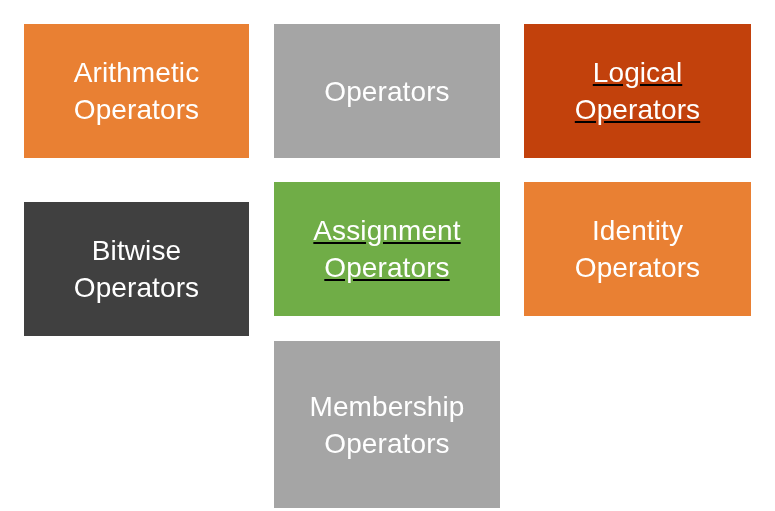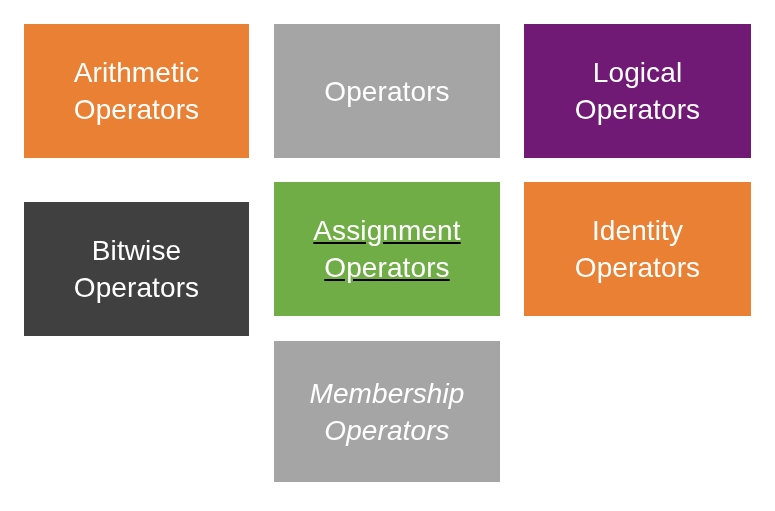--- a/index.html
+++ b/index.html
@@ -40,37 +40,37 @@
   }
 
   
   .col1 { left: 24px;  width: 225px; }
   .col2 { left: 274px; width: 226px; }
   .col3 { left: 524px; width: 227px; }
 
   
   .row1 { top: 24px;  height: 134px; }
   .row2 { top: 182px; height: 134px; }
-  .row3 { top: 341px; height: 141px; font-style: italic; }
+  .row3 { top: 341px; height: 167px; }
 </style>
 </head>
 <body style="background-color: rgb(255, 255, 255);">
 
 <div id="canvas">
 
   <div class="op-card col1 row1" style="background-color: rgb(233, 128, 51);">
     <span class="line">Arithmetic</span>
     <span class="line">Operators</span>
   </div>
 
   <div class="op-card col2 row1" style="background-color: rgb(165, 165, 165);">
     <span class="line">Operators</span>
   </div>
 
-  <div class="op-card col3 row1" style="background-color: #701a75;">
+  <div class="op-card col3 row1" style="background-color: #c2410c; text-decoration: underline;">
     <span class="line">Logical</span>
     <span class="line">Operators</span>
   </div>
 
   <div class="op-card col1 row2" style="background-color: #404040; margin-top: 20px;">
     <span class="line">Bitwise</span>
     <span class="line">Operators</span>
   </div>
 
   <div class="op-card col2 row2" style="background-color: rgb(112, 173, 71); text-decoration: underline;">

